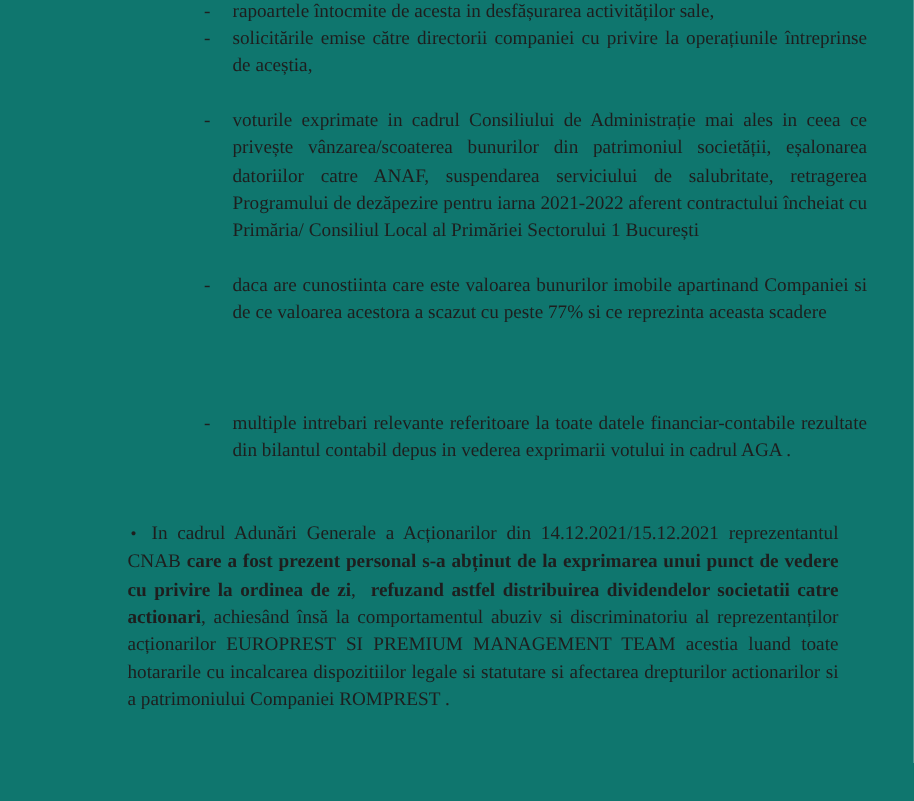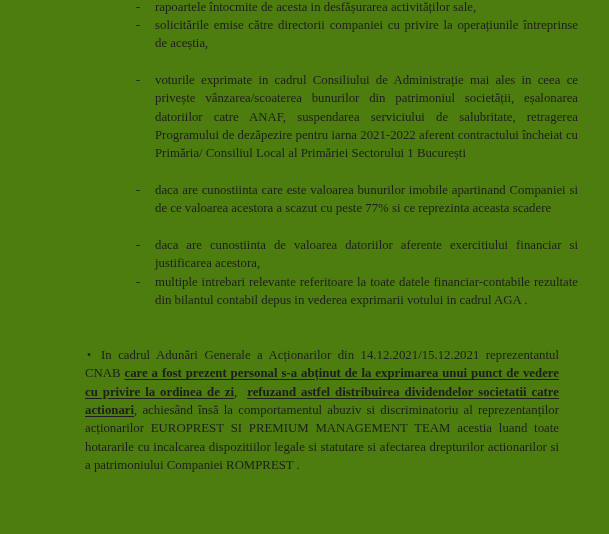--- a/index.html
+++ b/index.html
@@ -5,21 +5,21 @@
   html, body { margin: 0; padding: 0; }
   body {
     width: 609px; height: 534px;
     background: #ffffff;
     overflow: hidden;
     font-family: "Liberation Serif", "DejaVu Serif", serif;
   }
   .page {
     position: relative;
     width: 609px; height: 534px;
-    background: #4d7c0f;
+    background: #0f766e;
     color: #1e1e1e;
     font-size: 12.8px;
     line-height: 18.35px;
   }
   
   .di {
     position: absolute;
     left: 136px;
     width: 423px;
     text-align: justify;
@@ -50,38 +50,36 @@
     display: inline-block;
     width: 14px;
     text-indent: 0;
     font-size: 11.5px;
   }
   .bi .m.mw { width: 23px; }
   .b1 { top: 346px; }
   .b2 { top: 511px; }
   .bu {
     font-weight: bold;
-    text-decoration: underline;
     text-underline-offset: 2px;
   }
 </style>
 </head>
 <body>
 
 <div class="page">
 
   <div class="di di1"><span class="m">-</span><span>rapoartele întocmite de acesta in desfășurarea activităților sale,</span></div>
 
   <div class="di di2"><span class="m">-</span><span>solicitările emise către directorii companiei cu privire la operațiunile întreprinse de aceștia,</span></div>
 
 
   <div class="di di4"><span class="m">-</span><span>voturile exprimate in cadrul Consiliului de Administrație mai ales in ceea ce privește vânzarea/scoaterea bunurilor din patrimoniul societății, eșalonarea datoriilor catre ANAF, suspendarea serviciului de salubritate, retragerea Programului de dezăpezire pentru iarna 2021-2022 aferent contractului încheiat cu Primăria/ Consiliul Local al Primăriei Sectorului 1 București</span></div>
 
   <div class="di di5"><span class="m">-</span><span>daca are cunostiinta care este valoarea bunurilor imobile apartinand Companiei si de ce valoarea acestora a scazut cu peste 77% si ce reprezinta aceasta scadere</span></div>
 
-  <div class="di di6"><span class="m">-</span><span>daca are cunostiinta de valoarea datoriilor aferente exercitiului financiar si justificarea acestora,</span></div>
 
   <div class="di di7"><span class="m">-</span><span>multiple intrebari relevante referitoare la toate datele financiar-contabile rezultate din bilantul contabil depus in vederea exprimarii votului in cadrul AGA .</span></div>
 
   <div class="bi b1"><span class="m">•</span><span>In cadrul Adunări Generale a Acționarilor din 14.12.2021/15.12.2021 reprezentantul CNAB </span><span class="bu">care a fost prezent personal s-a abținut de la exprimarea unui punct de vedere cu privire la ordinea de zi</span><span>,&nbsp; </span><span class="bu">refuzand astfel distribuirea dividendelor societatii catre actionari</span><span>, achiesând însă la comportamentul abuziv si discriminatoriu al reprezentanților acționarilor EUROPREST SI PREMIUM MANAGEMENT TEAM acestia luand toate hotararile cu incalcarea dispozitiilor legale si statutare si afectarea drepturilor actionarilor si a patrimoniului Companiei ROMPREST .</span></div>
 
 
 </div>
 
 </body></html>

